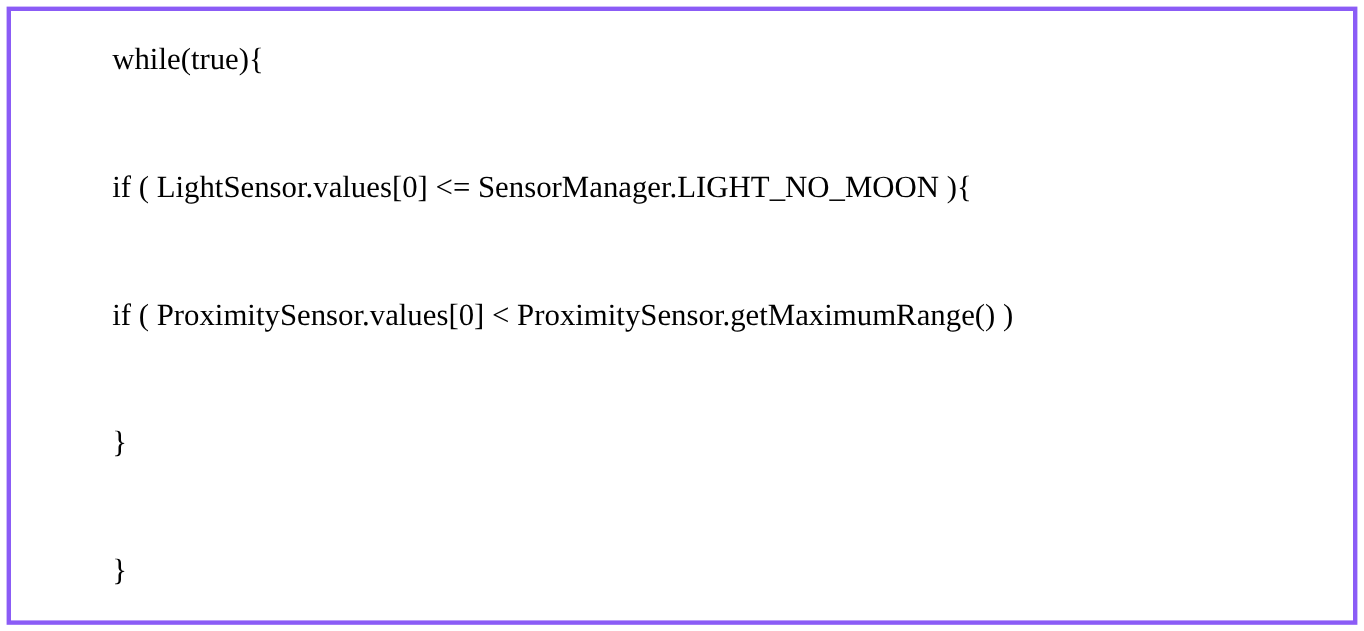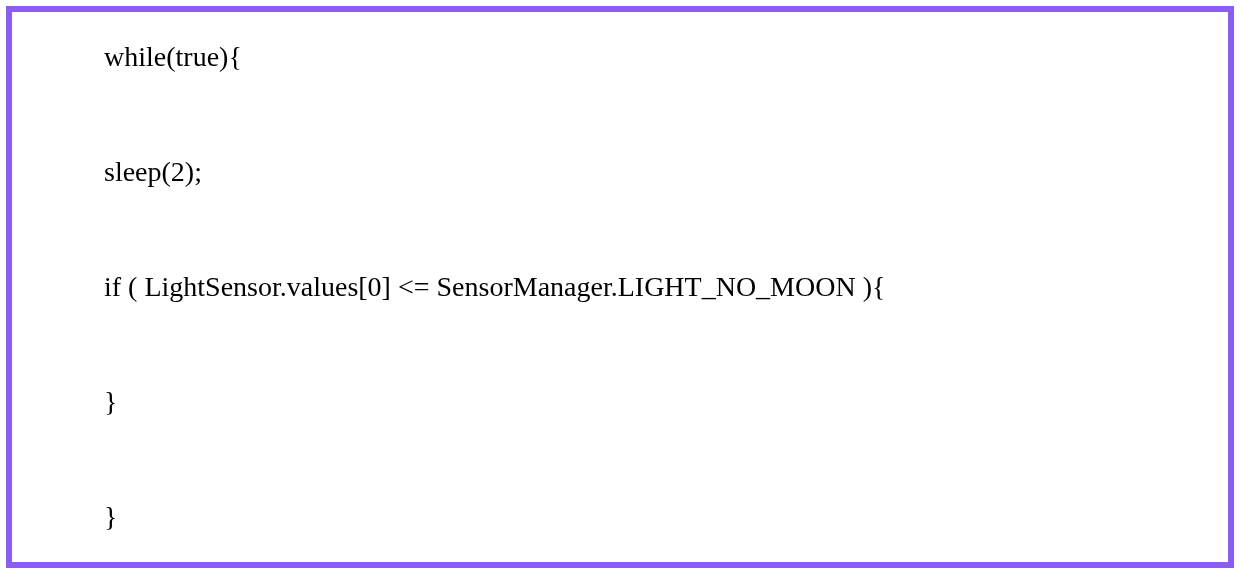--- a/index.html
+++ b/index.html
@@ -10,36 +10,36 @@
     body {
       width: 1240px;
       height: 574px;
       background: #ffffff;
       font-family: "Times New Roman", Times, serif;
       padding: 6px;
     }
     .code-box {
       width: 100%;
       height: 100%;
-      border: 6px solid #8b5cf6;
+      border: 4px solid #8b5cf6;
       padding: 28px 0 28px 92px;
       display: flex;
       flex-direction: column;
       justify-content: space-between;
     }
     .code-line {
       font-size: 28px;
       line-height: 1.2;
       color: #000000;
       font-family: "Times New Roman", Times, serif;
       white-space: pre;
     }
   </style>
 </head>
 <body>
 
 <div class="code-box">
   <div class="code-line">while(true){</div>
-  <div class="code-line">sleep(2);</div>
   <div class="code-line">if ( LightSensor.values[0] &lt;= SensorManager.LIGHT_NO_MOON ){</div>
+  <div class="code-line">if ( ProximitySensor.values[0] &lt; ProximitySensor.getMaximumRange() )</div>
   <div class="code-line">}</div>
   <div class="code-line">}</div>
 </div>
 
 </body></html>

